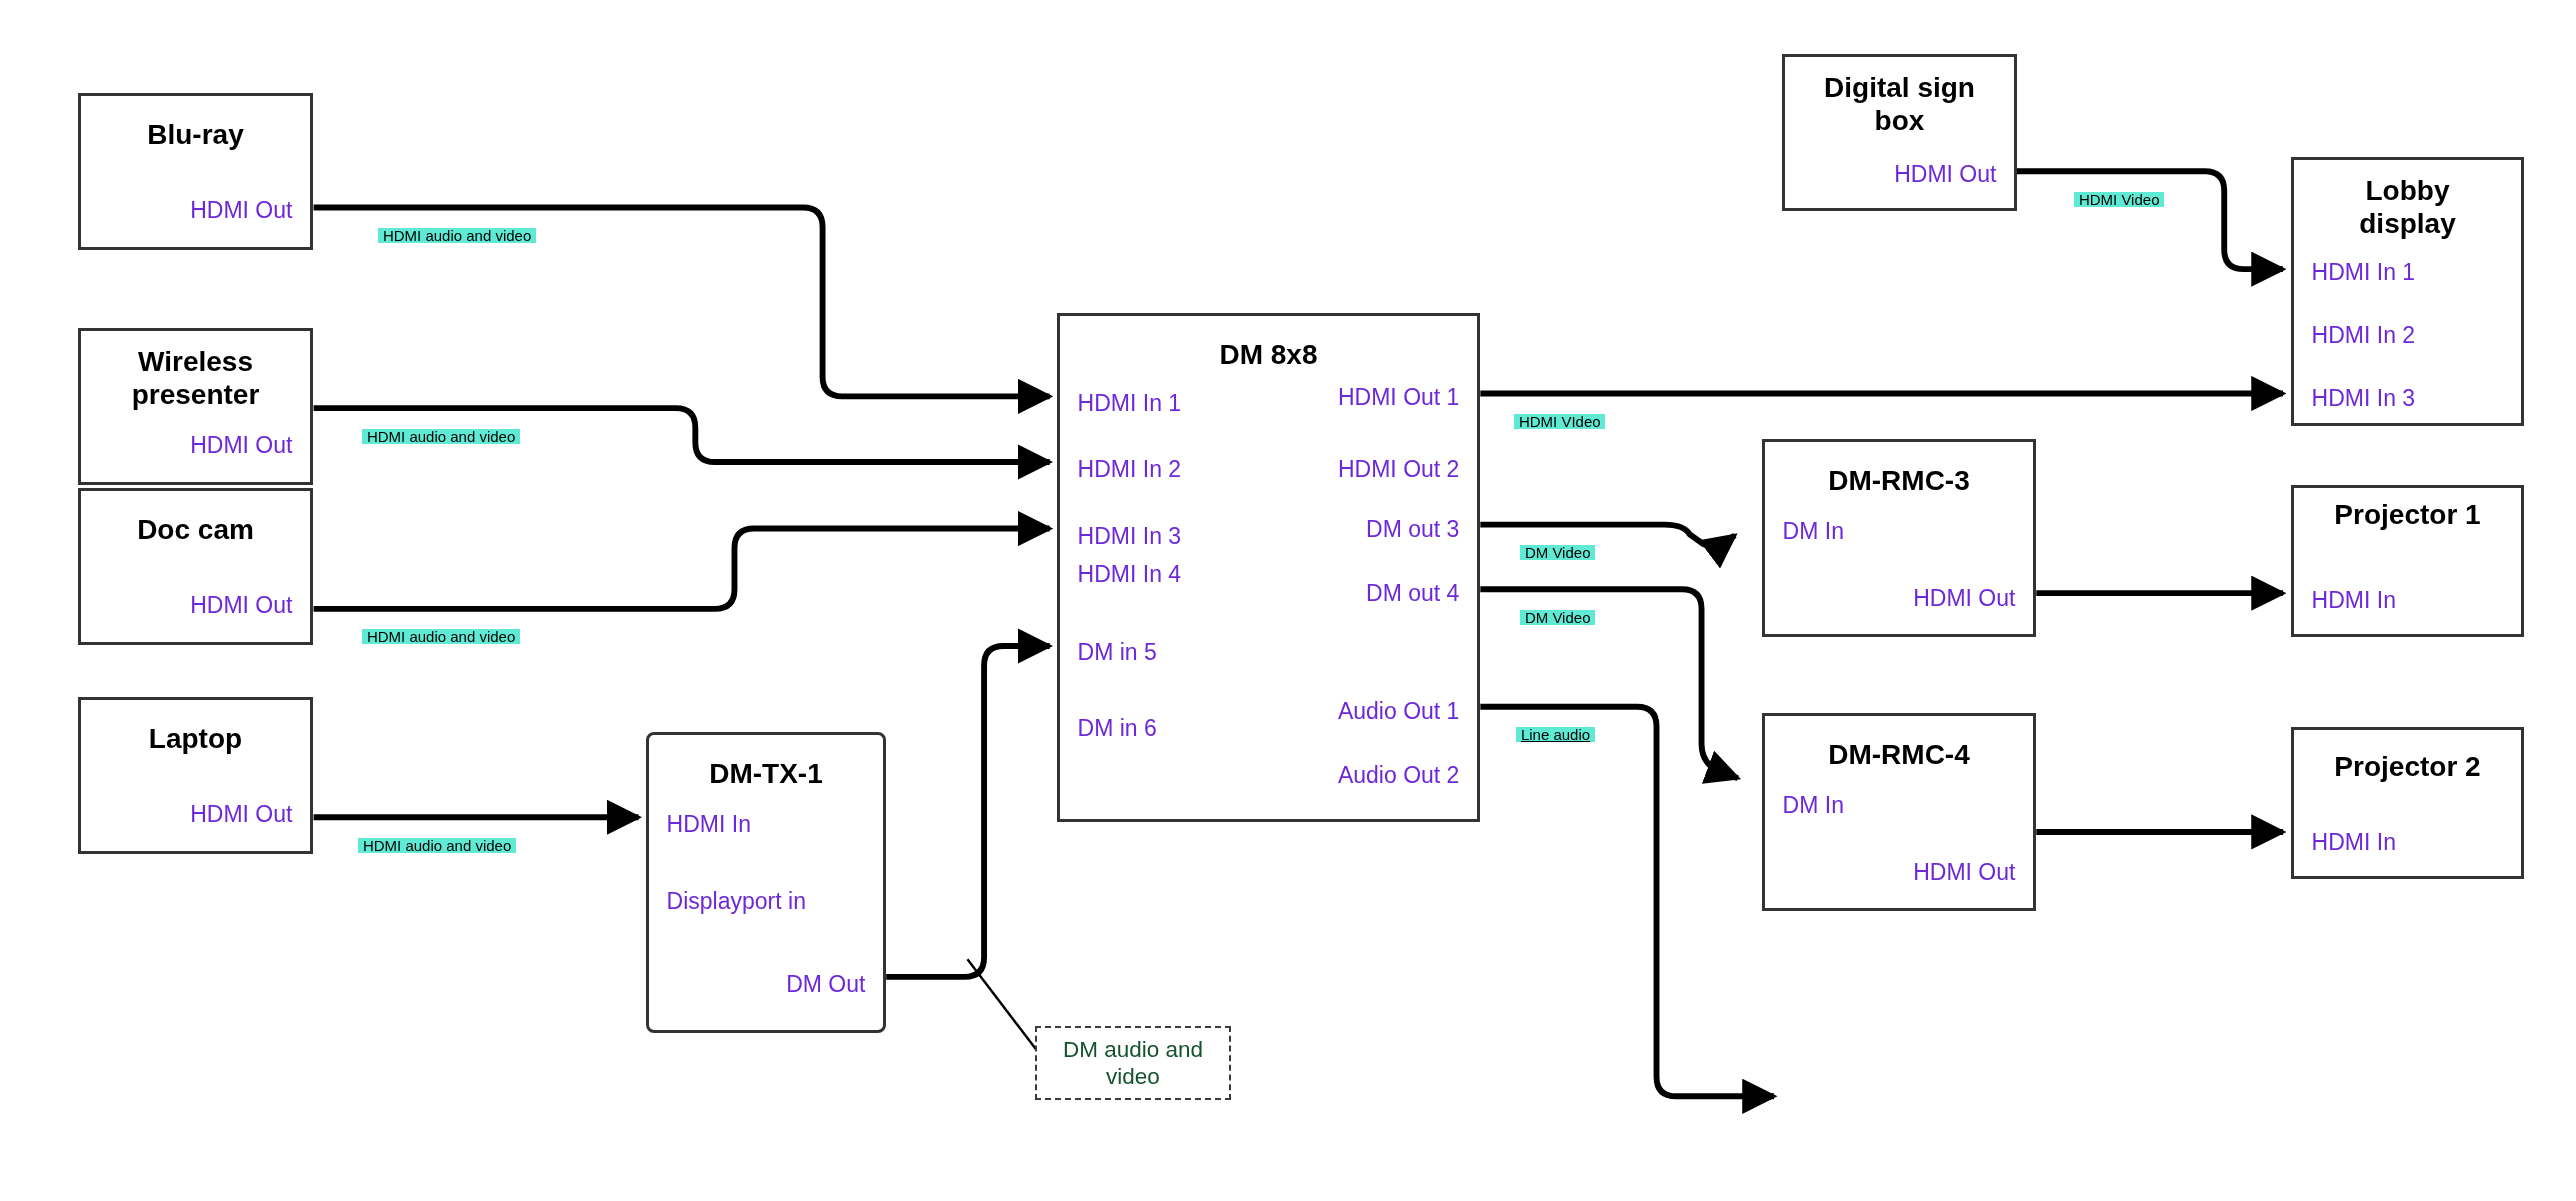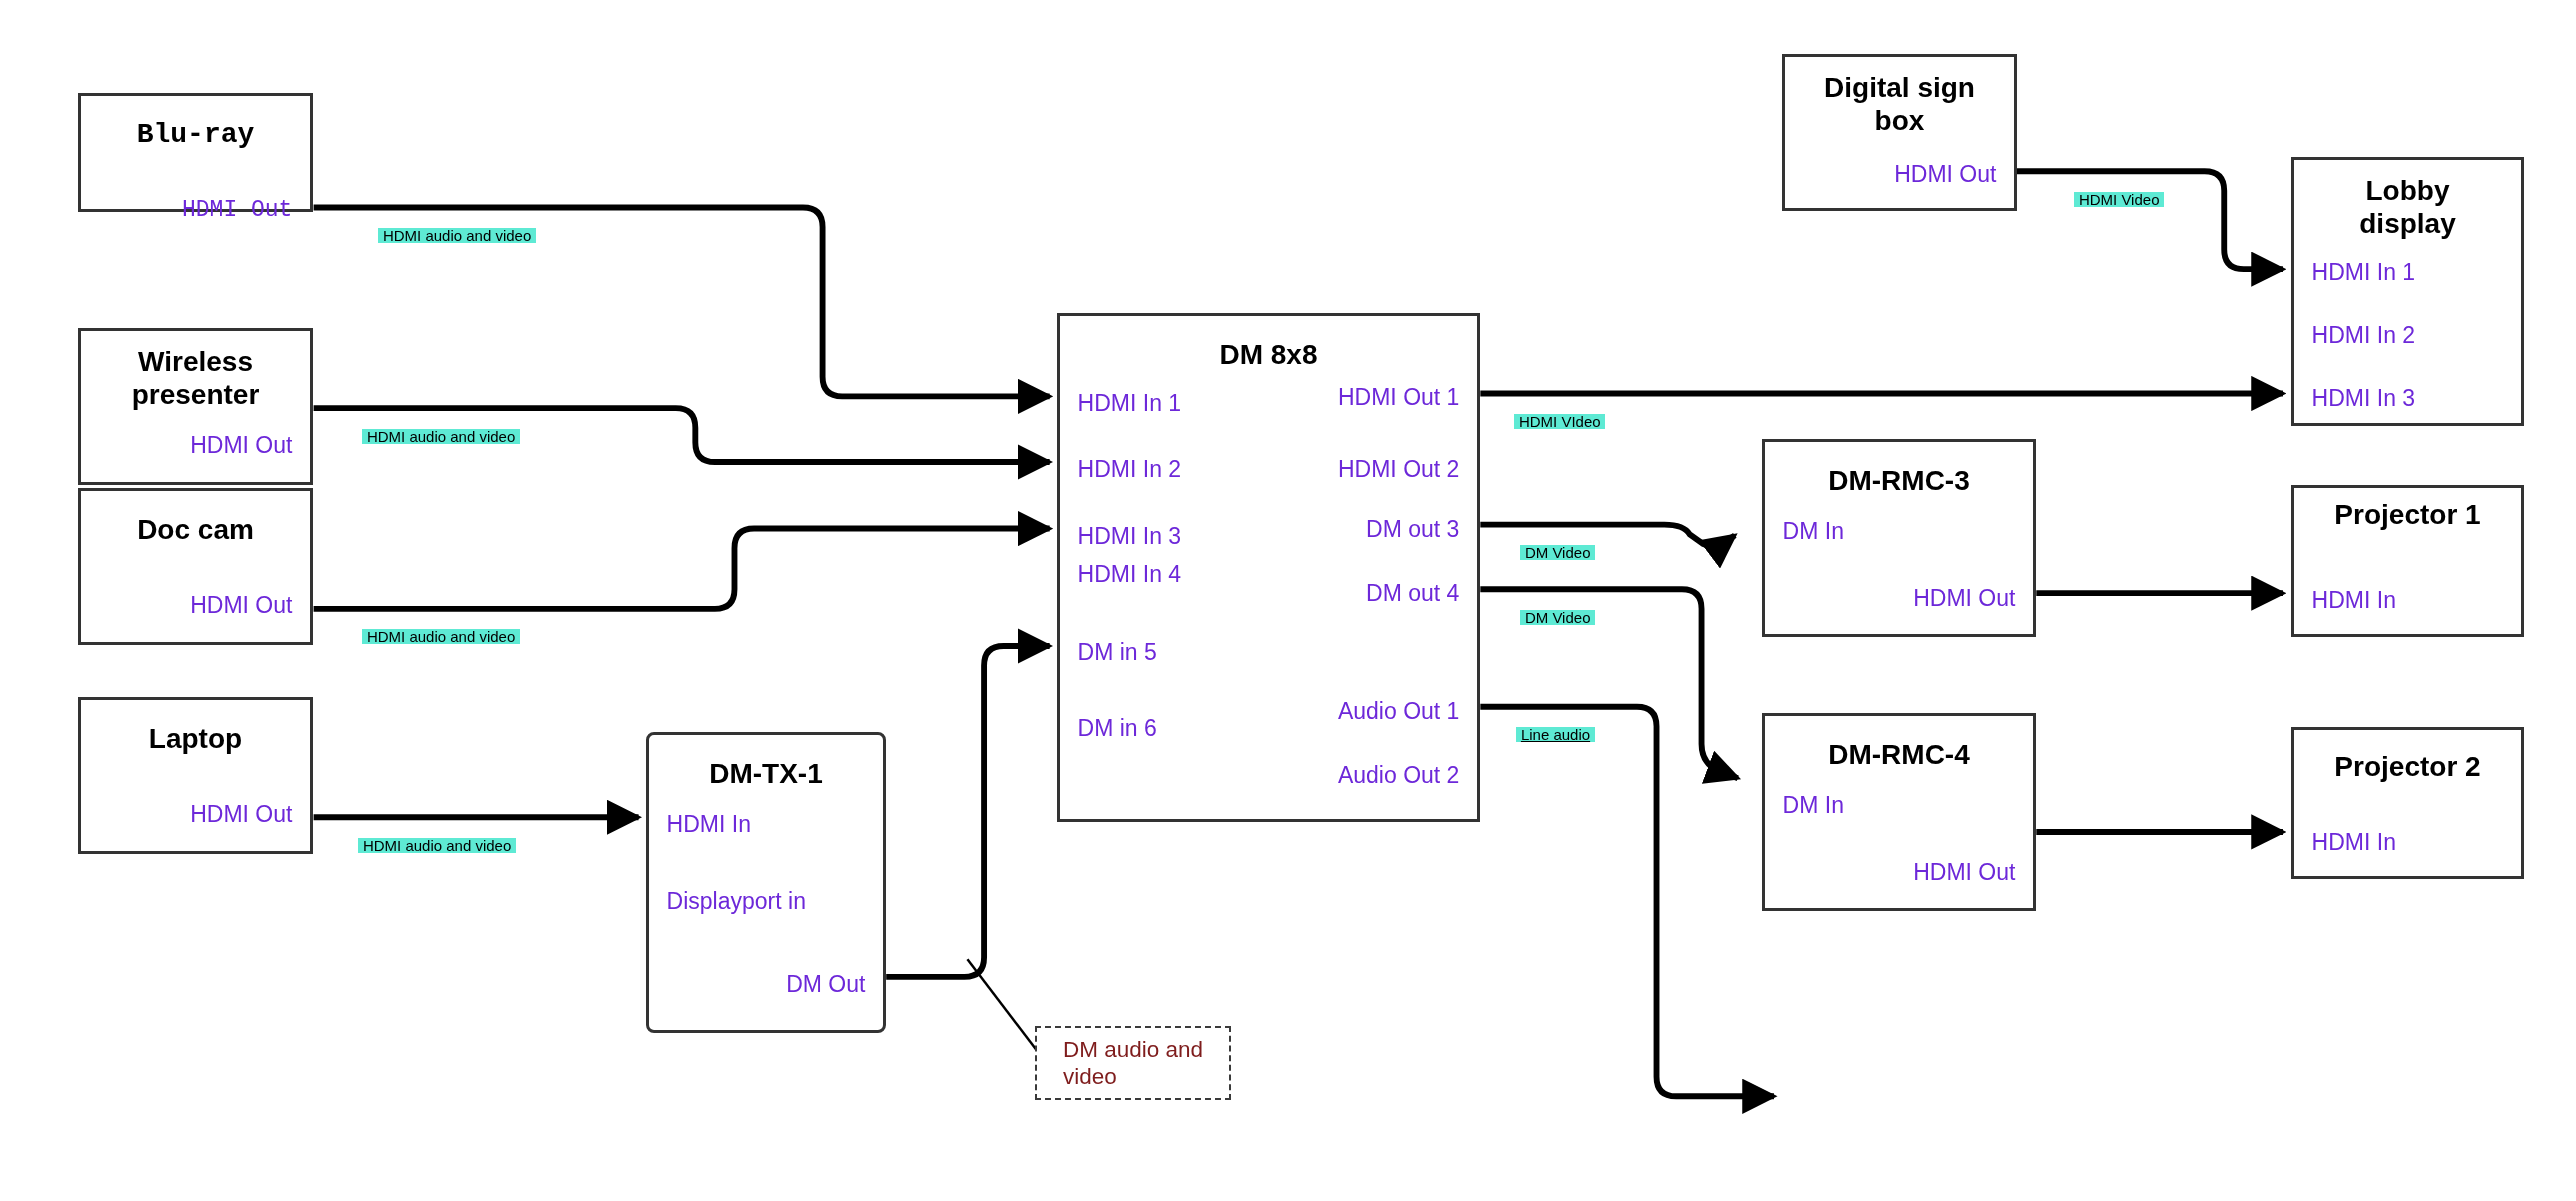--- a/index.html
+++ b/index.html
@@ -59,22 +59,22 @@
     z-index: 2;
     line-height: 1;
     margin-top: 32px;
   }
   .callout {
     position: absolute;
     box-sizing: border-box;
     border: 2px dashed #3a3a3a;
     background: #ffffff;
     font-size: 22.5px;
-    color: #7f1d1d;
-    text-align: left;
+    color: #14532d;
+    text-align: center;
     line-height: 1.22;
     display: flex;
     align-items: center;
     justify-content: center;
     z-index: 3;
   }
 </style>
 </head>
 <body>
 
@@ -107,21 +107,21 @@
 
     <path d="M 1512 722 L 1672 722 Q 1692 722 1692 742 L 1692 1100 Q 1692 1120 1712 1120 L 1812 1120" fill="none" stroke="#000000" stroke-width="6" marker-end="url(#arrow)"></path>
 
     <path d="M 2060 175 L 2252 175 Q 2272 175 2272 195 L 2272 255 Q 2272 275 2292 275 L 2332 275" fill="none" stroke="#000000" stroke-width="6" marker-end="url(#arrow)"></path>
 
     <path d="M 2080 606 L 2332 606" fill="none" stroke="#000000" stroke-width="6" marker-end="url(#arrow)"></path>
 
     <path d="M 2080 850 L 2332 850" fill="none" stroke="#000000" stroke-width="6" marker-end="url(#arrow)"></path>
   </svg>
 
-  <div class="node" style="left:78px; top:93px; width:235px; height:119px;font-family:Liberation Mono, monospace;">
+  <div class="node" style="left:78px; top:93px; width:235px; height:157px;">
     <div class="node-title" style="top:21.5px;">Blu-ray</div>
     <div class="port right" style="top:103px;">HDMI Out</div>
   </div>
 
   <div class="node" style="left:78px; top:292px; width:235px; height:157px;margin-top:36px;">
     <div class="node-title" style="top:13.7px;">Wireless</div>
     <div class="node-title" style="top:47px;">presenter</div>
     <div class="port right" style="top:103px;">HDMI Out</div>
   </div>
 

